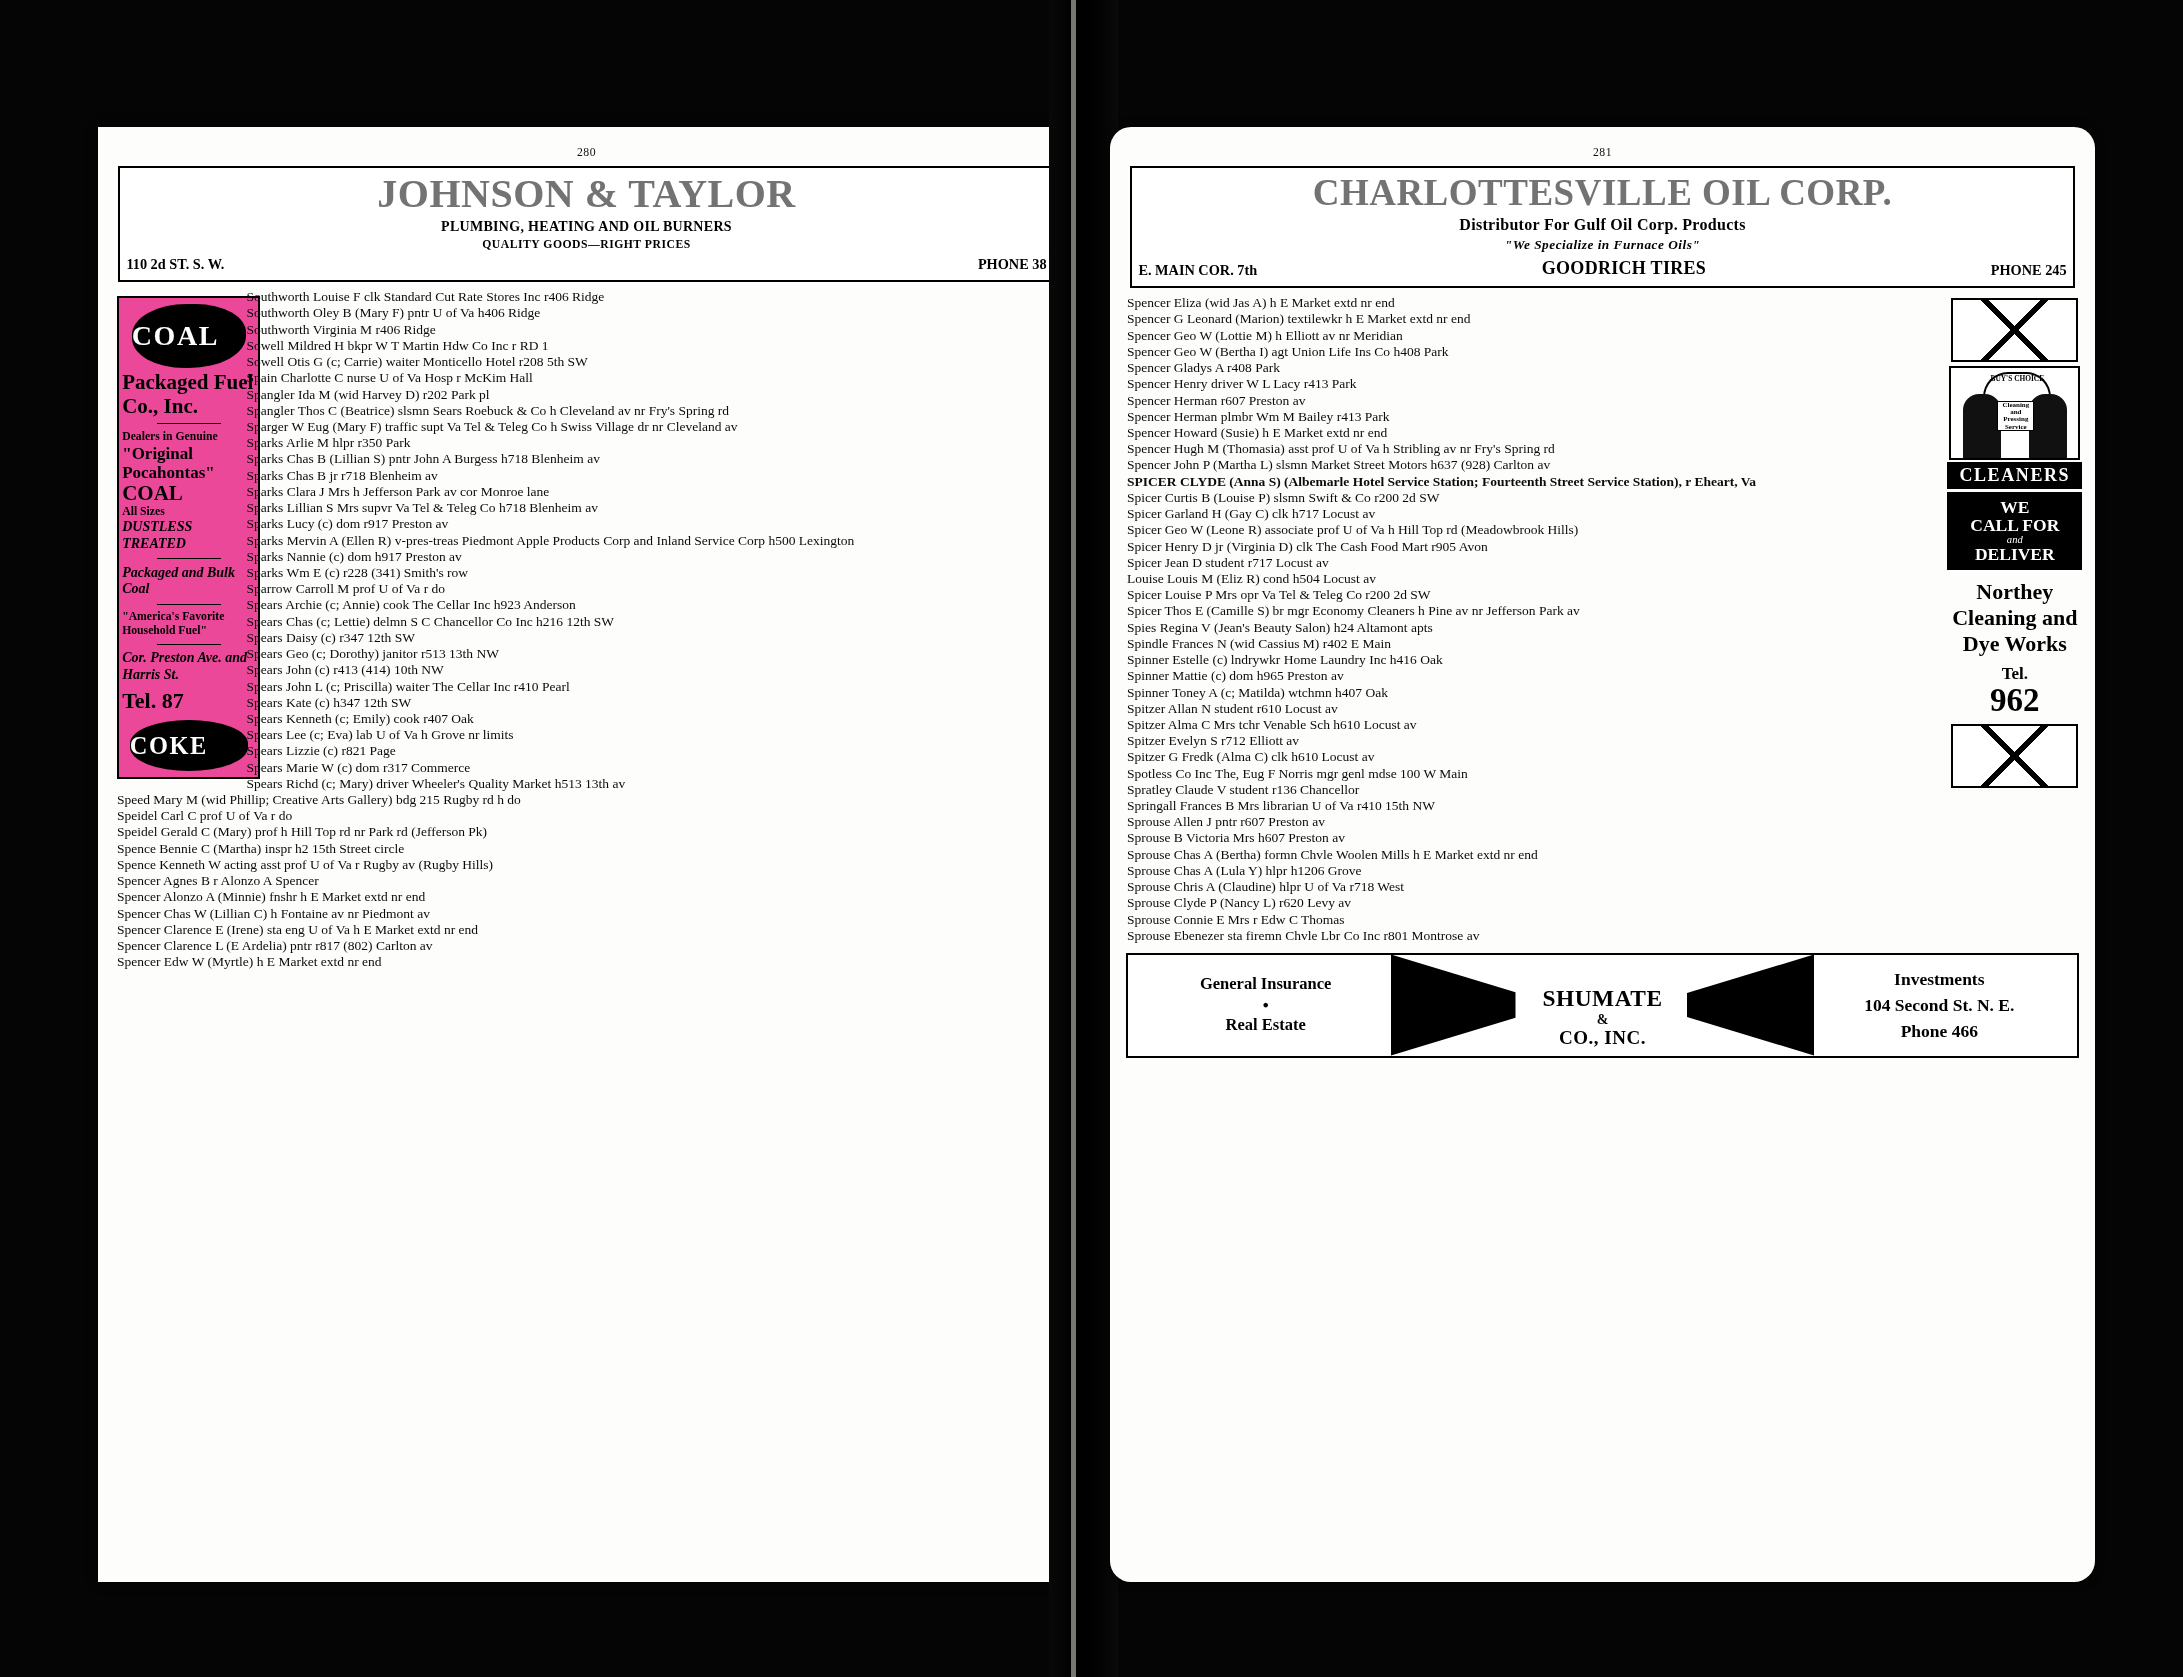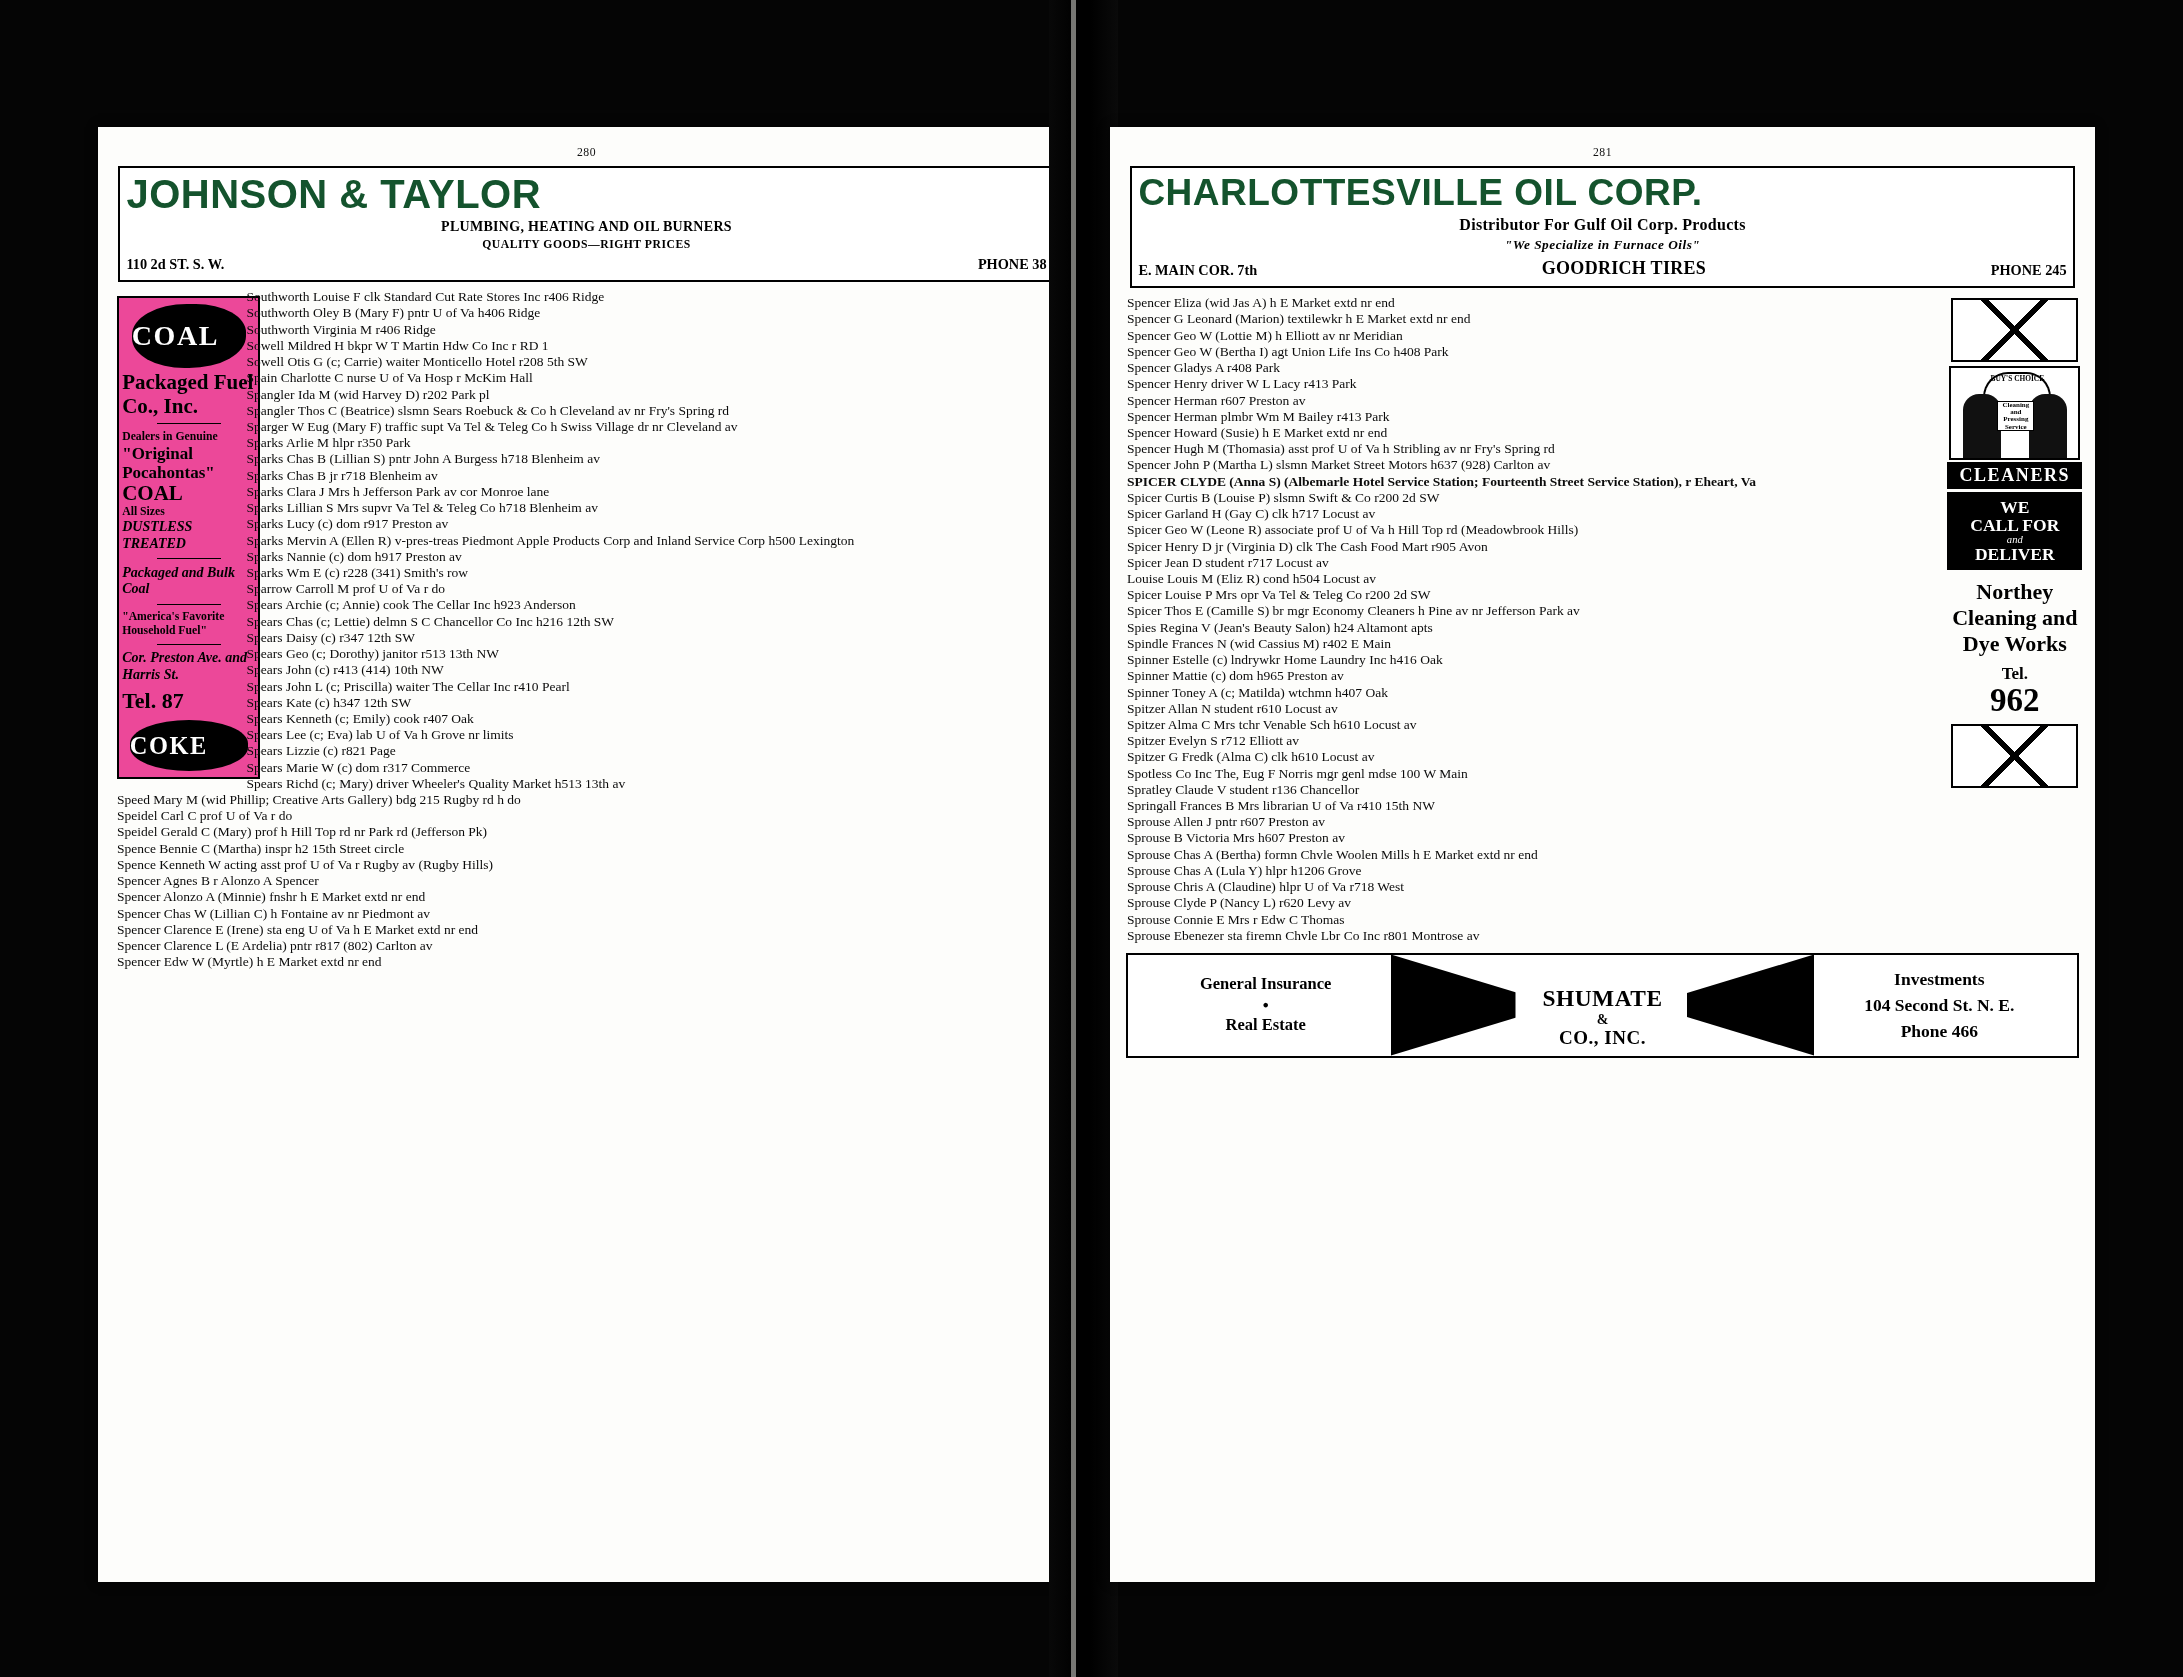--- a/index.html
+++ b/index.html
@@ -29,20 +29,21 @@
     left: 98px;
     top: 127px;
     width: 977px;
     height: 1455px;
   }
   #right-page {
     left: 1110px;
     top: 127px;
     width: 985px;
     height: 1455px;
+    border-radius: 21px;
   }
   
   .gutter {
     position: absolute;
     left: 1049px;
     top: 0px;
     width: 69px;
     height: 1678px;
     background: linear-gradient(to right, #080808 0%, #000 40%, #000 60%, #0a0a0a 100%);
   }
@@ -65,26 +66,27 @@
   }
 
   
   .ad-box {
     border: 2.1px solid #000;
     margin: 7.4px 20px 0 20px;
     padding: 5.3px 6.4px 6.4px 6.4px;
     background: #fff;
   }
   .ad-title {
-    font-family: Liberation Sans, sans-serif;
+    text-align: center;
+    font-family: Liberation Serif, serif;
     font-weight: bold;
     font-size: 40px;
     letter-spacing: 0.5px;
     line-height: 1.0;
-    color: #14532d;
+    color: #737373;
   }
   .ad-sub1 {
     text-align: center;
     font-weight: bold;
     font-size: 14px;
     letter-spacing: 0.3px;
     margin-top: 5.3px;
   }
   .ad-sub2 {
     text-align: center;

